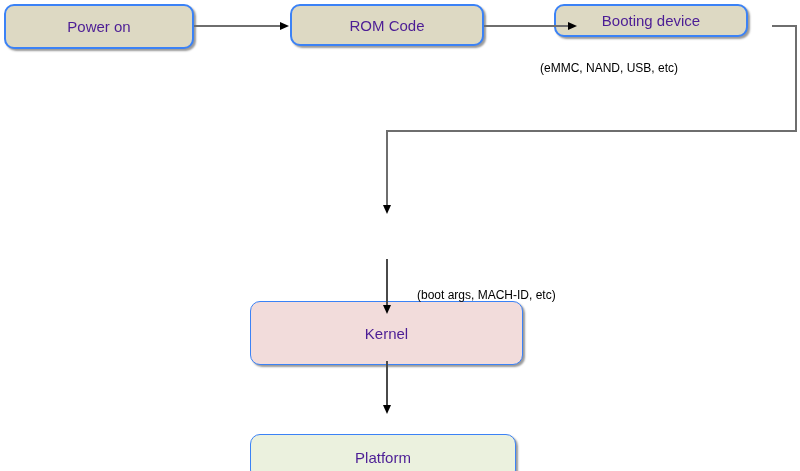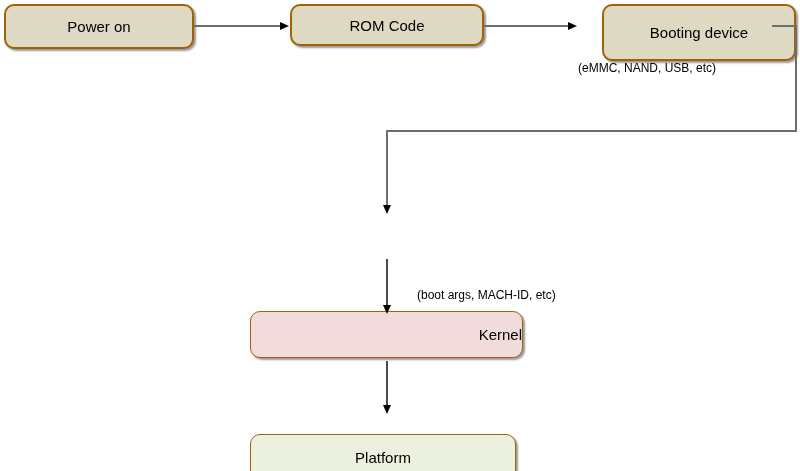--- a/index.html
+++ b/index.html
@@ -6,24 +6,24 @@
   #canvas{
     position:relative;
     width:800px;height:471px;
     background:#ffffff;
     font-family:"Liberation Sans", sans-serif;
     overflow:hidden;
   }
   .node{
     position:absolute;
     display:flex;align-items:center;justify-content:center;
-    border:2px solid #a16207;
+    border:2px solid #3b82f6;
     border-radius:10px;
     box-shadow:2px 2px 2px rgba(0,0,0,0.40);
-    font-size:15px;color:#000000;
+    font-size:15px;color:#4c1d95;
     box-sizing:border-box;
   }
   .node.thin{border-width:1.5px;}
   .note{
     position:absolute;
     font-size:12px;color:#000;
     white-space:nowrap;
   }
   .edge{
     position:absolute;
@@ -39,26 +39,26 @@
     border-left:9px solid #000;
   }
   .arrowhead.down{
     border-left:4px solid transparent;
     border-right:4px solid transparent;
     border-top:9px solid #000;
   }
   
   #n-power-on       {left:4px;   top:4px;   width:190px; height:45px;}
   #n-rom-code       {left:290px; top:4px;   width:194px; height:42px;}
-  #n-booting-device {left:602px; top:4px;   width:194px; height:57px;text-align:right;}
+  #n-booting-device {left:554px; top:4px;   width:194px; height:33px;text-align:right;}
   #n-bootloader     {left:250px; top:215px; width:273px; height:44px;}
-  #n-kernel         {left:250px; top:311px; width:273px; height:47px;justify-content:flex-end;}
+  #n-kernel         {left:250px; top:301px; width:273px; height:64px;}
   #n-platform       {left:250px; top:434px; width:266px; height:46px;}
   
-  #note-booting {left:578px; top:61px;}
+  #note-booting {left:540px; top:61px;}
   #note-kernel  {left:417px; top:288px;}
 </style>
 </head>
 <body>
 
 <div id="canvas">
 
   <div class="node" id="n-power-on" style="background-color: rgb(221, 217, 195);">
     <span>Power on</span>
   </div>

